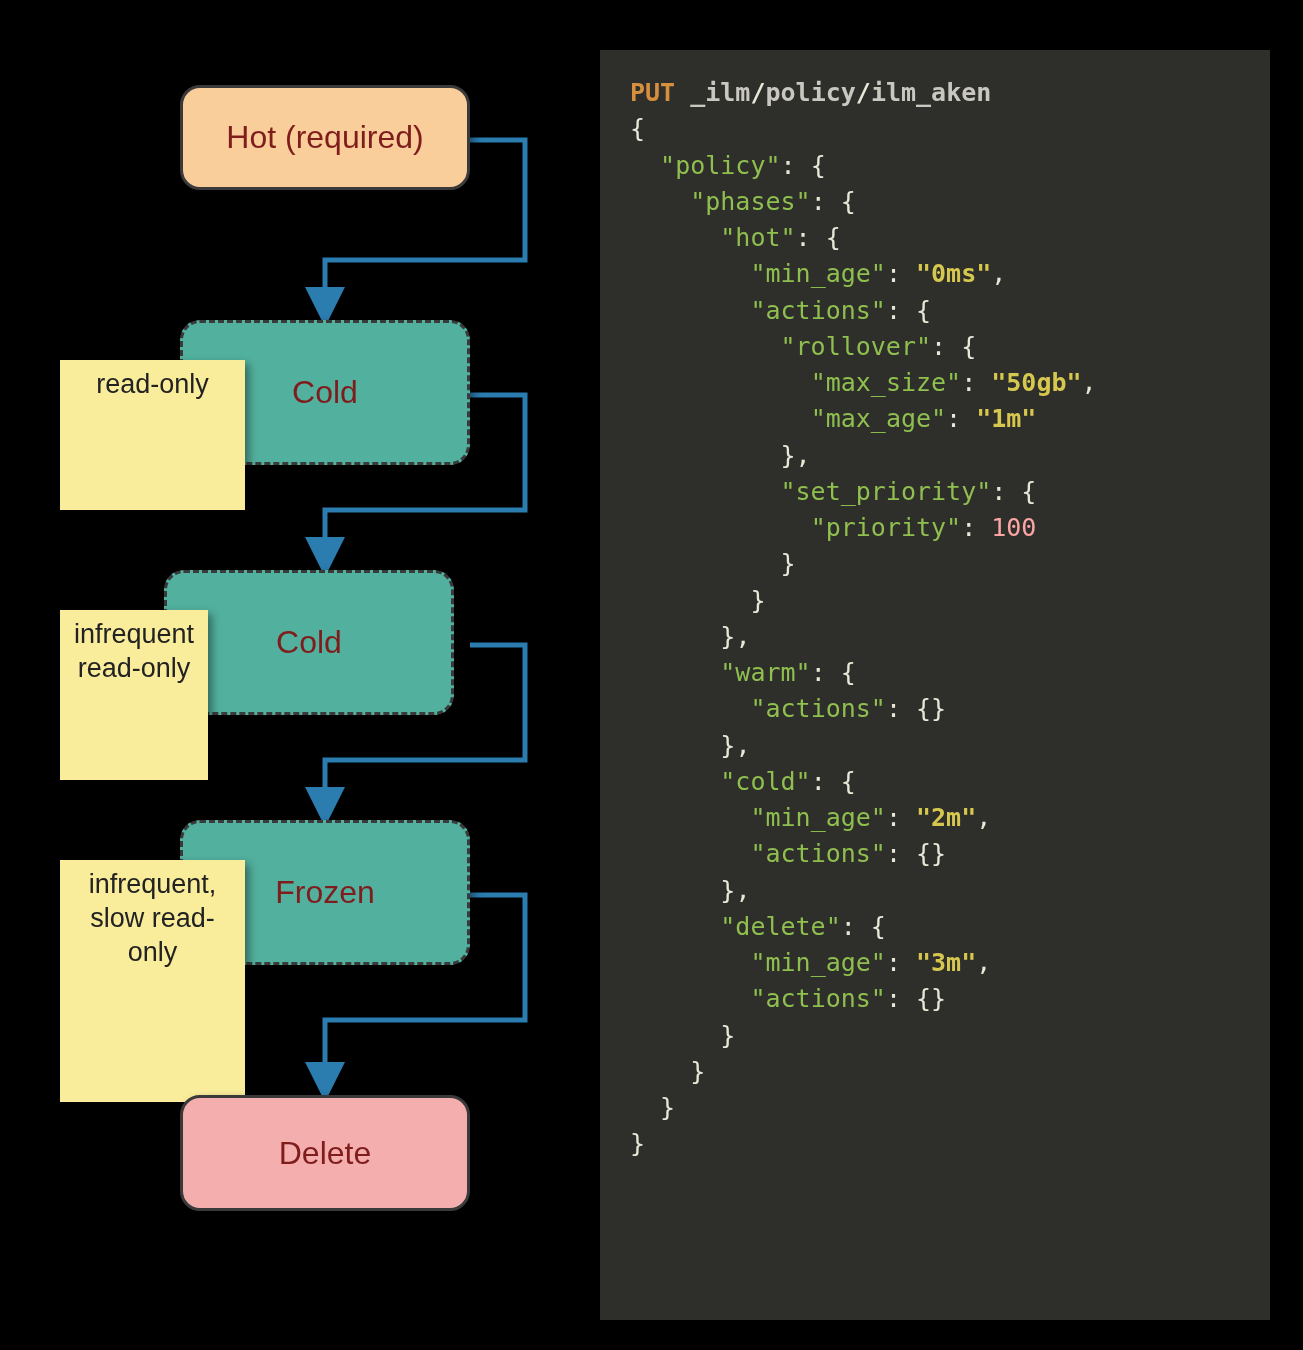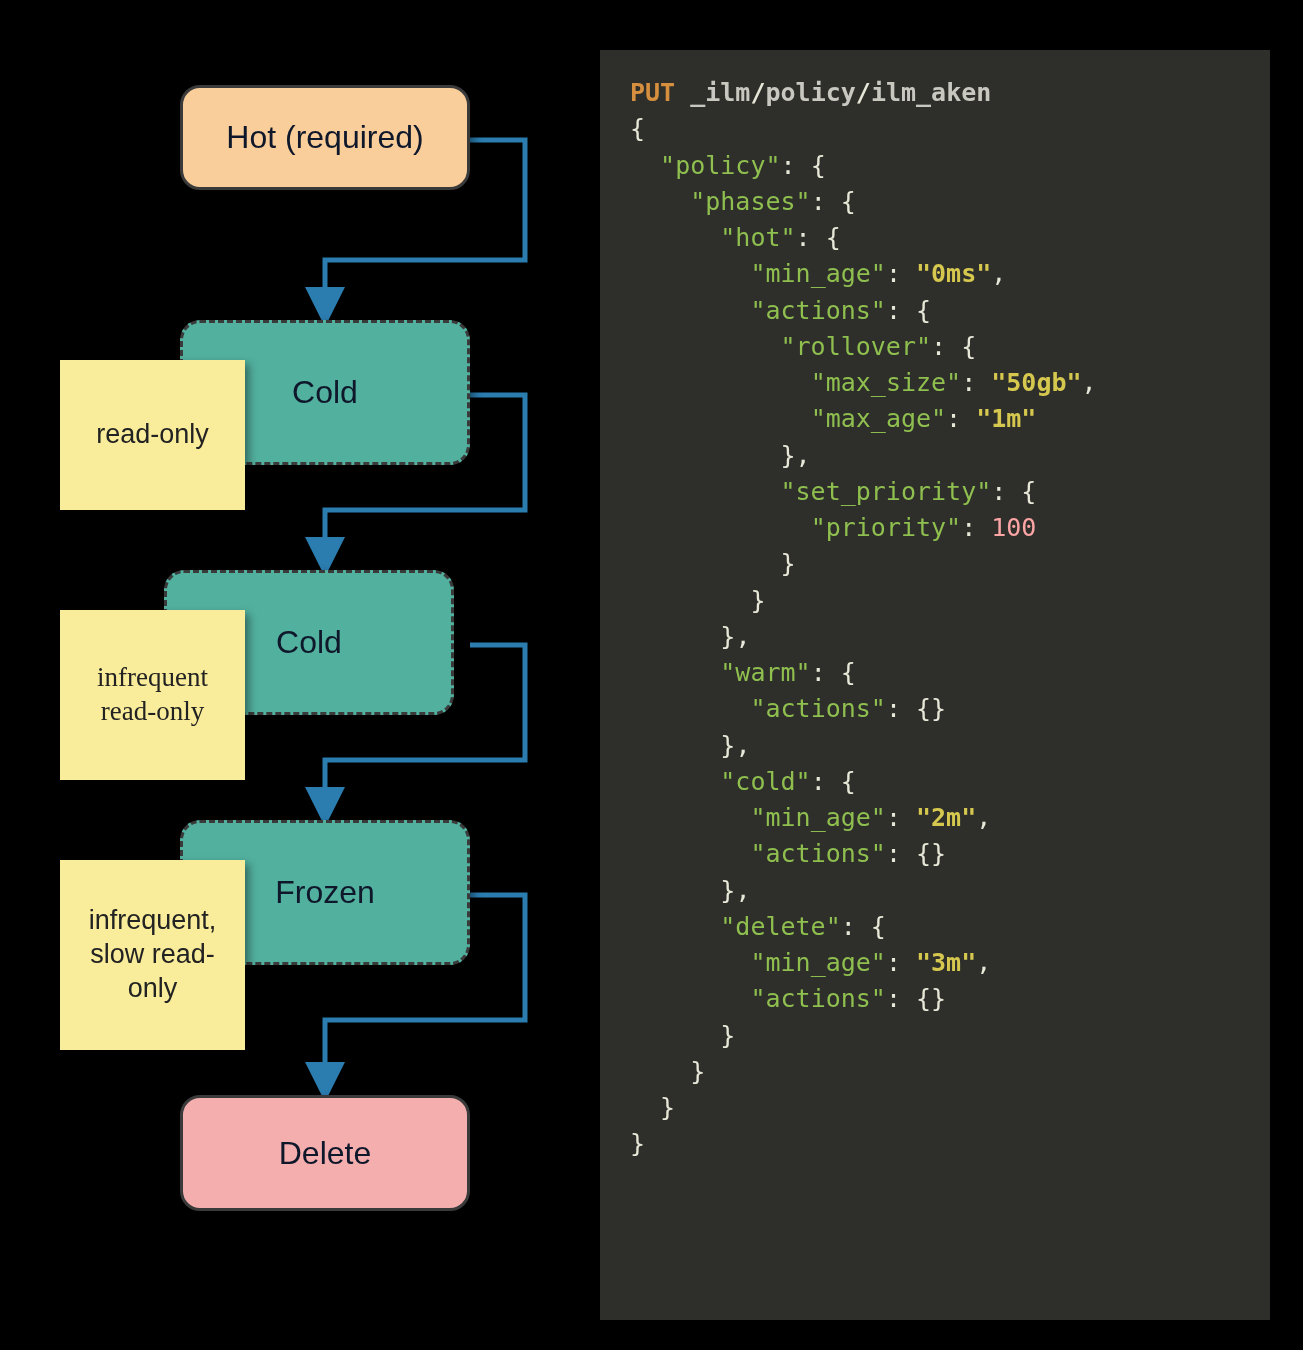--- a/index.html
+++ b/index.html
@@ -32,21 +32,21 @@
     color: #e8e8d8;
     box-shadow: 5px 5px 10px rgba(0,0,0,0.5);
   }
   .node {
     position: absolute;
     border-radius: 20px;
     display: flex;
     align-items: center;
     justify-content: center;
     font-size: 32px;
-    color: #0f172a;
+    color: #7f1d1d;
     box-shadow: 4px 4px 8px rgba(0,0,0,0.4);
   }
   .node-hot {
     left: 180px; top: 85px;
     width: 290px; height: 105px;
     background: #f9ce9b;
     border: 3px solid #3a3a3a;
   }
   .node-opt {
     width: 290px; height: 145px;
@@ -62,29 +62,29 @@
     background: #f4aeae;
     border: 3px solid #3a3a3a;
   }
   .note {
     position: absolute;
     background: #f9ec9b;
     font-size: 27px;
     color: #222;
     line-height: 1.25;
     display: flex;
-    align-items: center;
+    align-items: flex-start;
     justify-content: center;
     text-align: center;
     box-shadow: 4px 4px 8px rgba(0,0,0,0.4);
     padding: 8px;
   }
   .note-warm   { left: 60px; top: 360px; width: 185px; height: 150px; }
-  .note-cold   { left: 60px; top: 610px; width: 185px; height: 170px; font-family: Liberation Serif, serif; }
-  .note-frozen { left: 60px; top: 860px; width: 185px; height: 190px; }
+  .note-cold   { left: 60px; top: 610px; width: 148px; height: 170px; }
+  .note-frozen { left: 60px; top: 860px; width: 185px; height: 242px; }
   svg.connectors {
     position: absolute;
     left: 0; top: 0;
     width: 600px; height: 1350px;
     pointer-events: none;
   }
   
   .c-method { color: #d68f3e; font-weight: bold; }
   .c-path   { color: #c8c8c0; font-weight: bold; }
   .c-slash  { color: #e8e8d8; font-weight: bold; }

